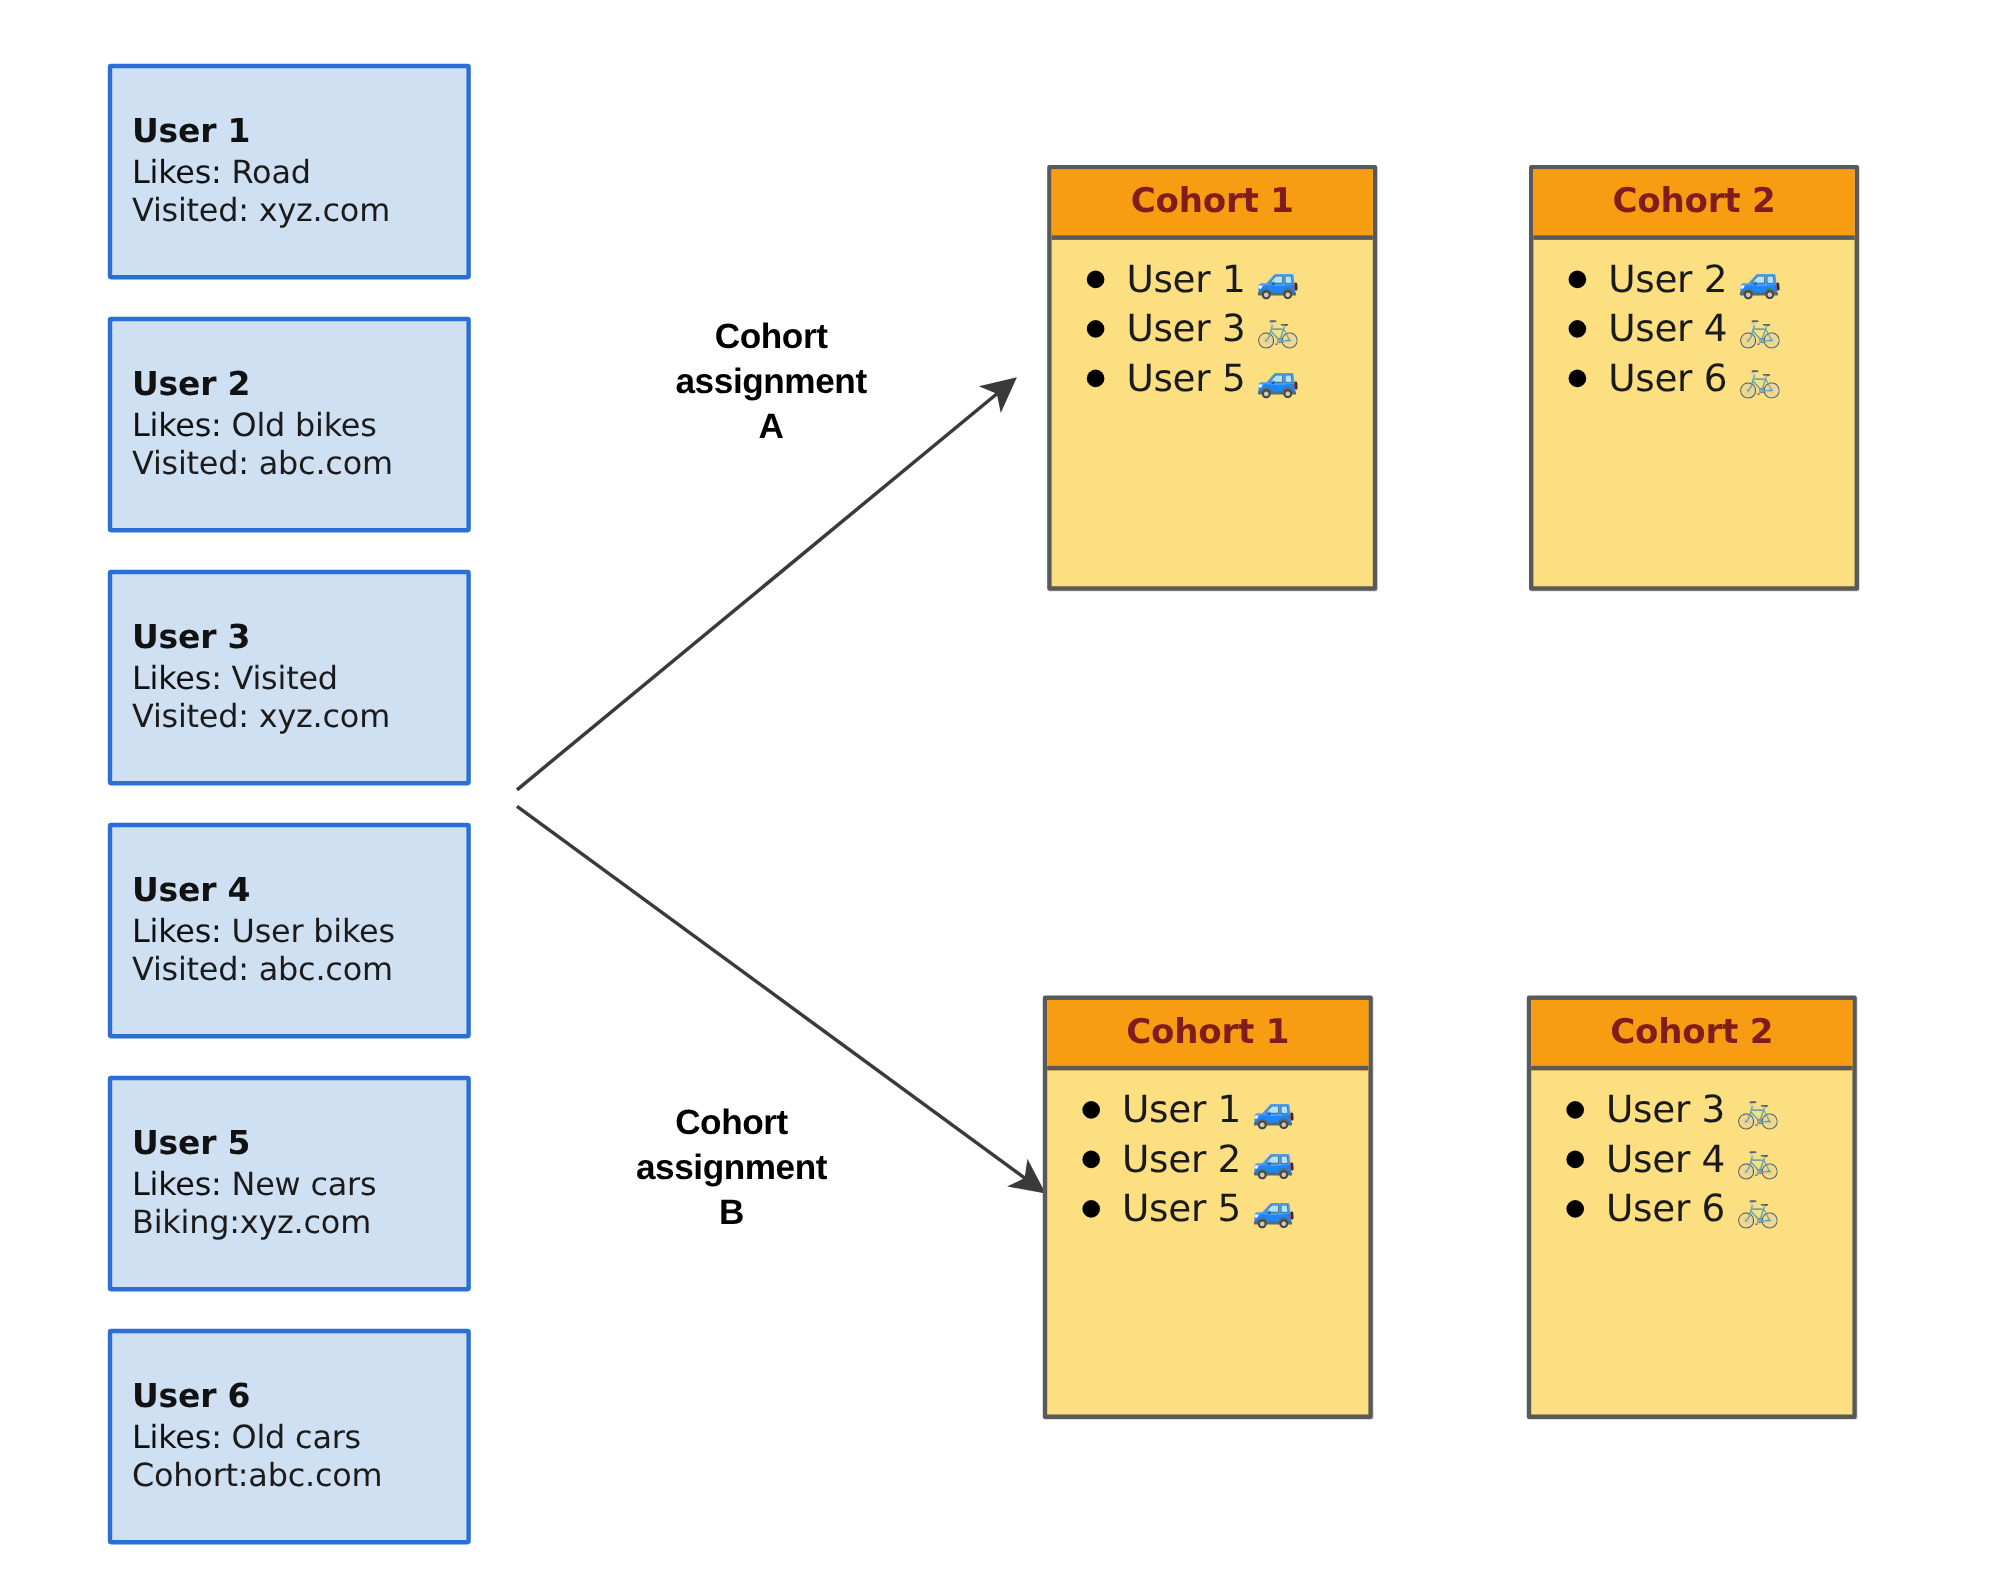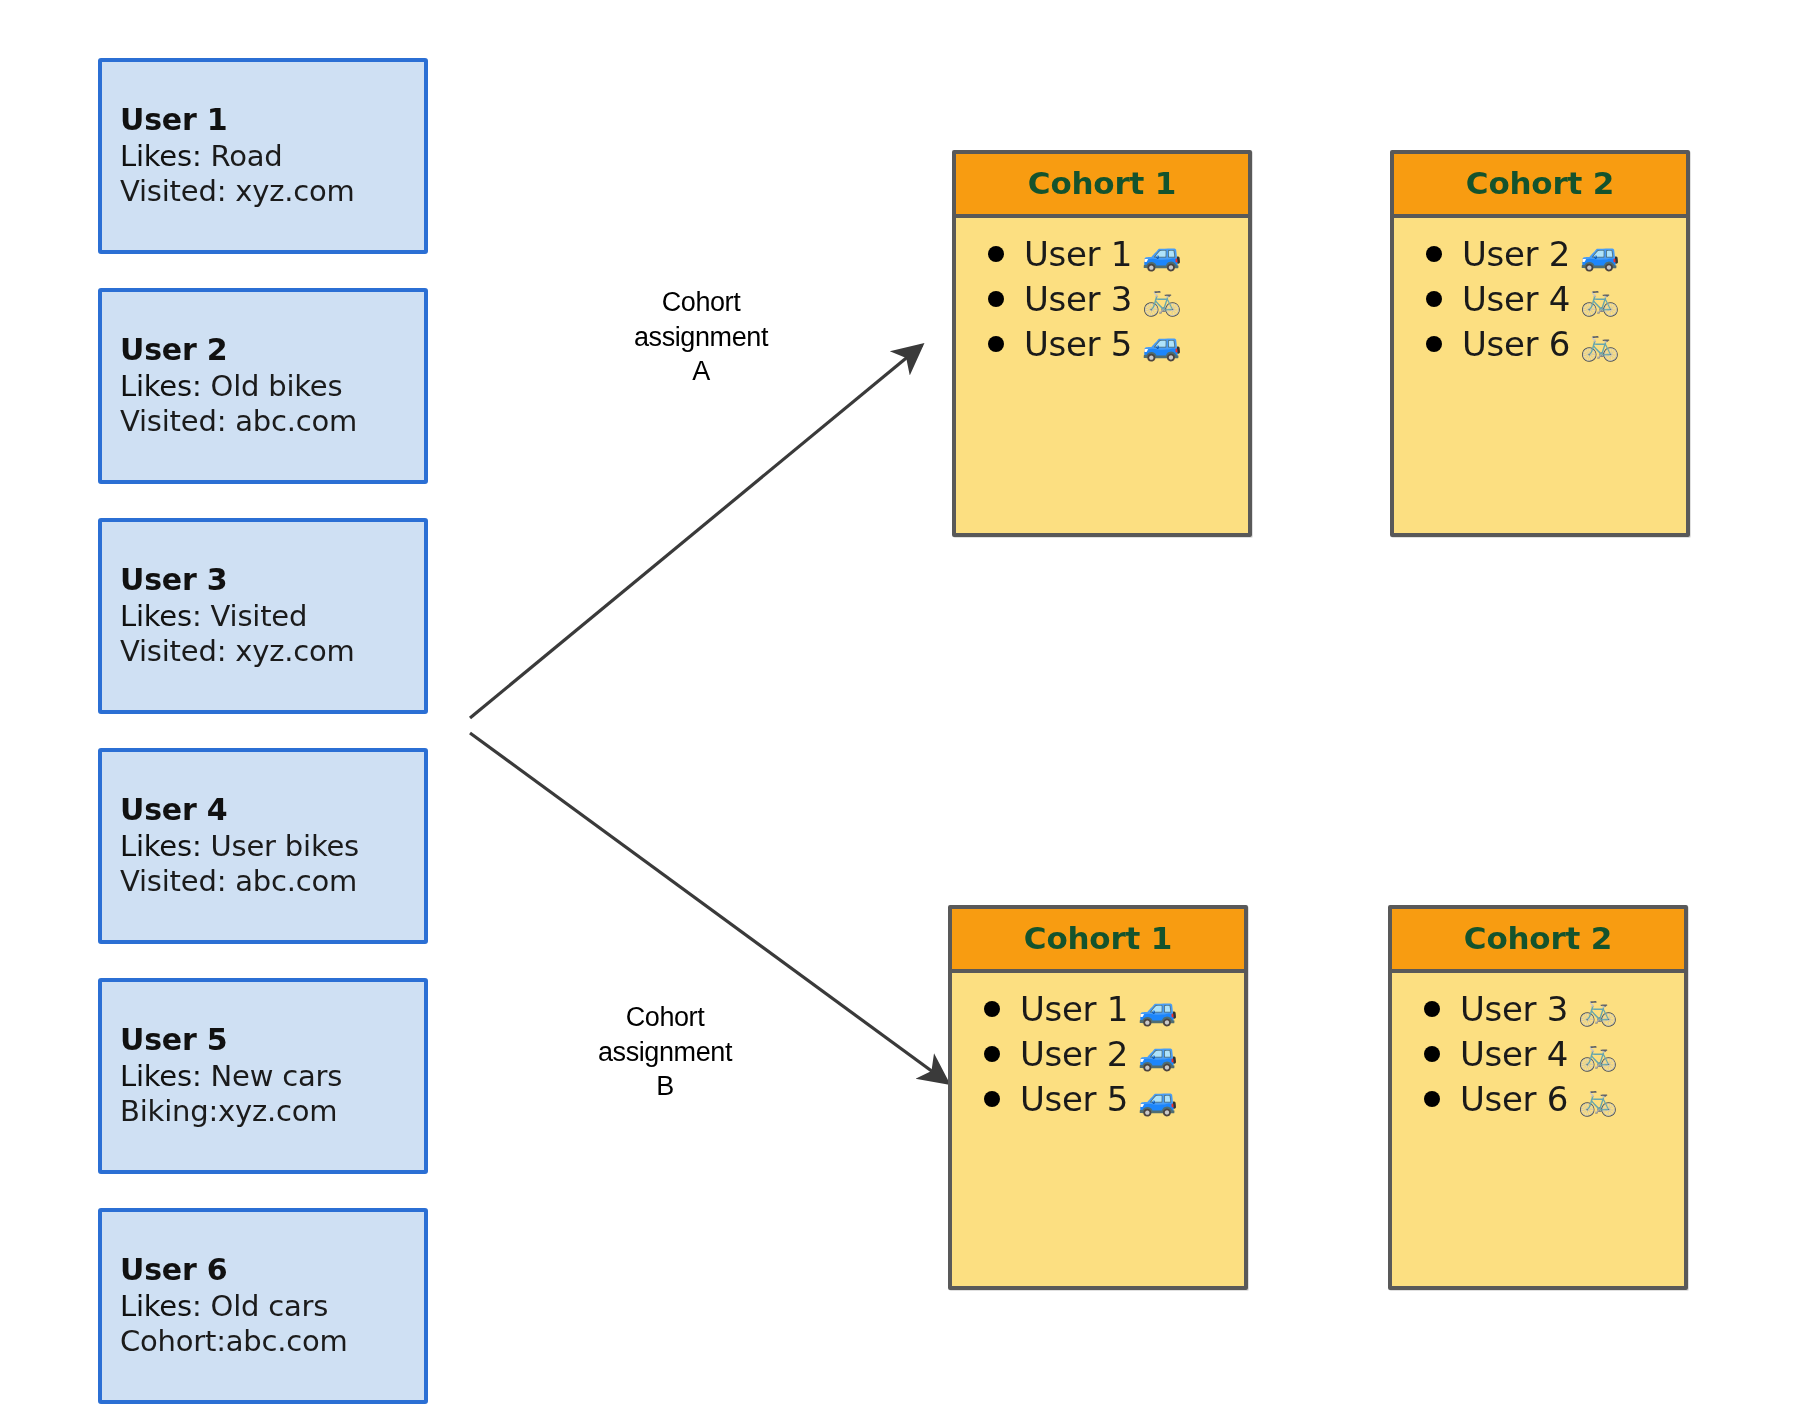--- a/index.html
+++ b/index.html
@@ -64,21 +64,21 @@
     display: flex;
     flex-direction: column;
     box-shadow: 1px 1px 0 rgba(0,0,0,0.12);
   }
   .cohort-header {
     background: #f89c11;
     border-bottom: 4px solid #595959;
     text-align: center;
     font-weight: bold;
     font-size: 31px;
-    color: #14532d;
+    color: #7f1d1d;
     padding: 11px 0 13px;
     letter-spacing: -0.2px;
   }
   .cohort-body {
     flex: 1;
     padding: 14px 0 0 0;
   }
   .cohort-list {
     list-style: none;
     margin: 0;
@@ -107,22 +107,22 @@
     font-size: 32px;
     line-height: 1;
     display: inline-block;
   }
 
   
   .arrow-label {
     position: absolute;
     text-align: center;
     font-family: "Liberation Sans", sans-serif;
-    font-weight: normal;
-    font-size: 27px;
+    font-weight: bold;
+    font-size: 32px;
     color: #000000;
     line-height: 1.28;
     letter-spacing: -0.4px;
   }
 </style>
 </head>
 <body>
 
 <div id="canvas">
 

